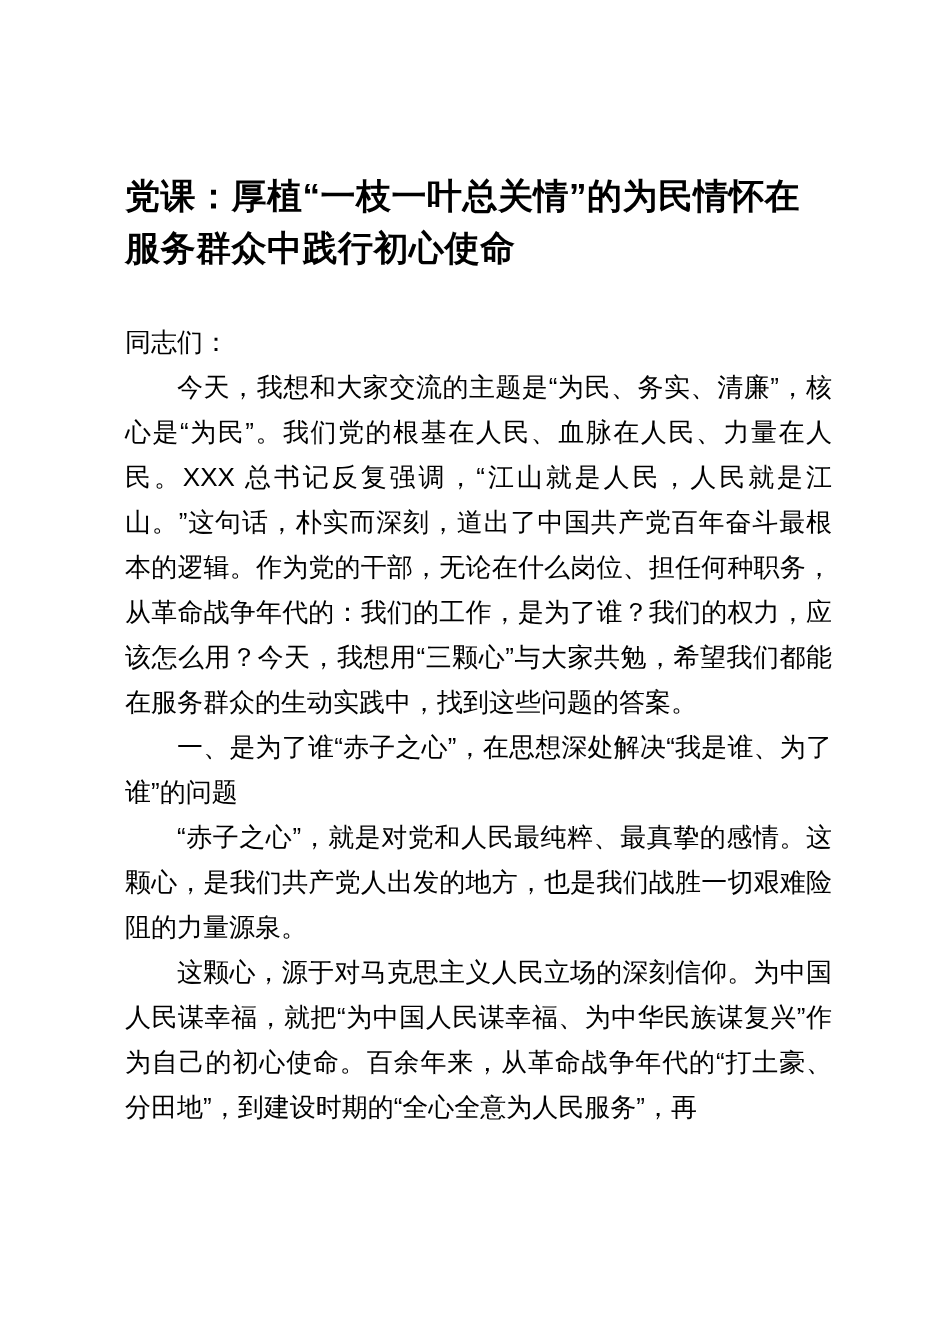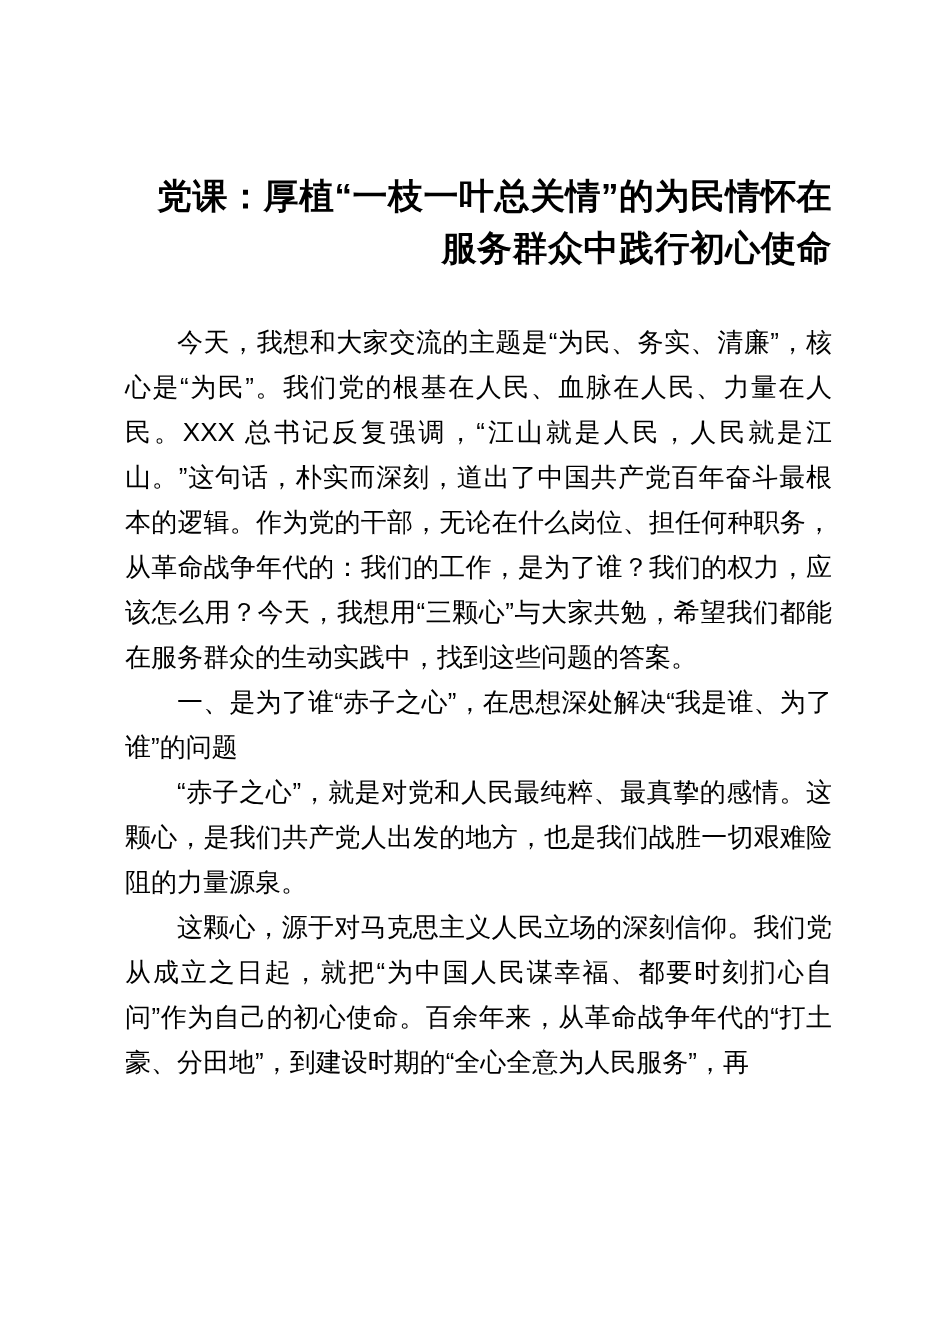--- a/index.html
+++ b/index.html
@@ -17,21 +17,21 @@
     box-sizing: border-box;
     padding: 170px 118px 0 125px;
     overflow: hidden;
     font-family: "Liberation Sans", "DejaVu Sans", sans-serif;
   }
   .doc-title {
     margin: 0 0 46px 0;
     font-size: 35px;
     font-weight: 700;
     line-height: 52px;
-    text-align: right;
+    text-align: left;
     letter-spacing: 0.5px;
   }
   .doc-title .title-line {
     display: block;
   }
   .para {
     margin: 0;
     font-size: 26px;
     line-height: 45px;
     text-align: justify;
@@ -47,22 +47,23 @@
 </head>
 <body>
 
 <div class="page">
 
   <h1 class="doc-title">
     <span class="title-line">党课：厚植“一枝一叶总关情”的为民情怀在</span>
     <span class="title-line">服务群众中践行初心使命</span>
   </h1>
 
+  <p class="para no-indent">同志们：</p>
 
   <p class="para">今天，我想和大家交流的主题是“为民、务实、清廉”，核心是“为民”。我们党的根基在人民、血脉在人民、力量在人民。XXX 总书记反复强调，“江山就是人民，人民就是江山。”这句话，朴实而深刻，道出了中国共产党百年奋斗最根本的逻辑。作为党的干部，无论在什么岗位、担任何种职务，从革命战争年代的：我们的工作，是为了谁？我们的权力，应该怎么用？今天，我想用“三颗心”与大家共勉，希望我们都能在服务群众的生动实践中，找到这些问题的答案。</p>
 
   <p class="para">一、是为了谁“赤子之心”，在思想深处解决“我是谁、为了谁”的问题</p>
 
   <p class="para">“赤子之心”，就是对党和人民最纯粹、最真挚的感情。这颗心，是我们共产党人出发的地方，也是我们战胜一切艰难险阻的力量源泉。</p>
 
-  <p class="para">这颗心，源于对马克思主义人民立场的深刻信仰。我们党从成立之日起，就把“为中国人民谋幸福、都要时刻扪心自问”作为自己的初心使命。百余年来，从革命战争年代的“打土豪、分田地”，到建设时期的“全心全意为人民服务”，再</p>
+  <p class="para">这颗心，源于对马克思主义人民立场的深刻信仰。为中国人民谋幸福，就把“为中国人民谋幸福、为中华民族谋复兴”作为自己的初心使命。百余年来，从革命战争年代的“打土豪、分田地”，到建设时期的“全心全意为人民服务”，再</p>
 
 </div>
 
 </body></html>

